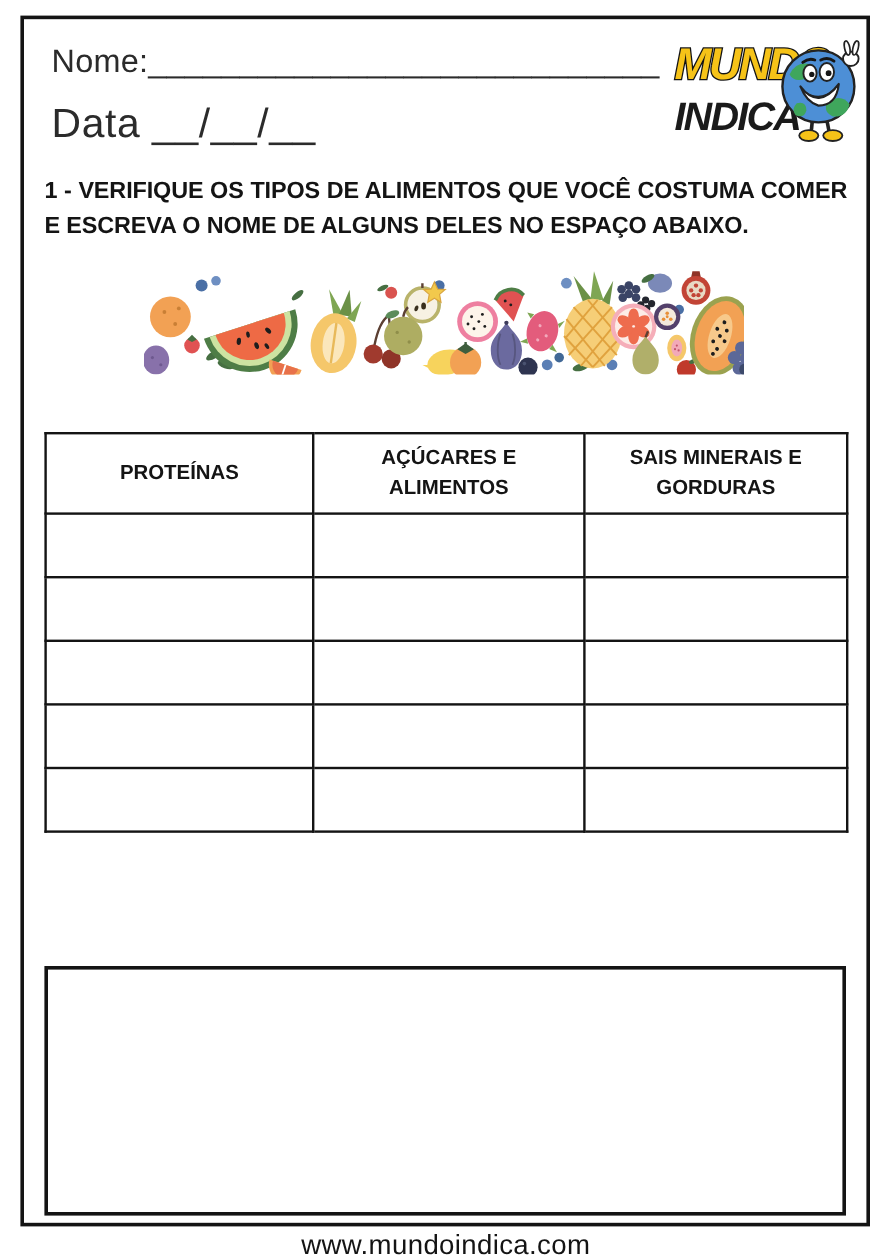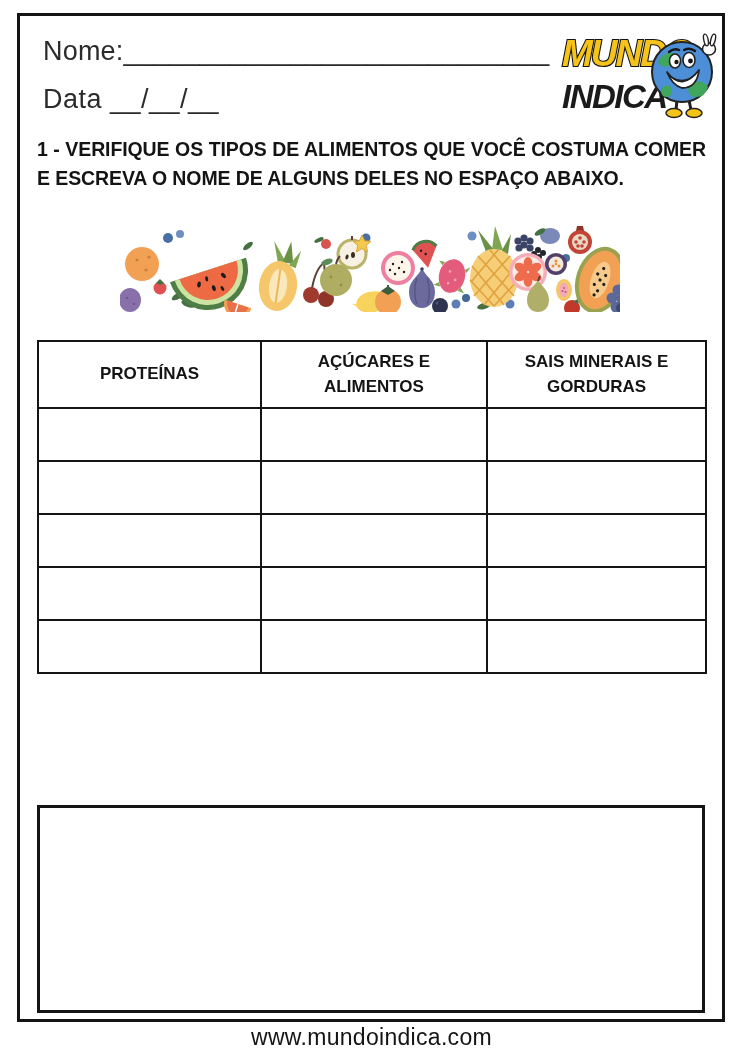--- a/index.html
+++ b/index.html
@@ -9,33 +9,33 @@
   }
   .border-frame {
     position:absolute; left:17px; top:13px; width:708px; height:1009px;
     border:3px solid #141414; box-sizing:border-box;
   }
   .header-name {
     position:absolute; left:43px; top:36px; font-size:27px; color:#2b2b2b;
     white-space:nowrap; letter-spacing:0.2px;
   }
   .header-date {
-    position:absolute; left:43px; top:84px; font-size:27px; color:#2b2b2b;
+    position:absolute; left:43px; top:84px; font-size:34px; color:#2b2b2b;
     letter-spacing:0.5px;
   }
   .logo { position:absolute; left:560px; top:24px; width:164px; height:96px; }
   .q-text {
     position:absolute; left:37px; width:669px; font-size:19.5px; font-weight:bold;
     line-height:1.5; text-align:justify; color:#141414; letter-spacing:-0.1px;
   }
-  .q1 { top:135px; }
+  .q1 { top:145px; }
   .q2 { top:697px; }
   .fruits { position:absolute; left:120px; top:224px; width:500px; height:88px; }
   .food-table {
-    position:absolute; left:37px; top:340px; width:668px;
+    position:absolute; left:37px; top:360px; width:668px;
     border-collapse:collapse; table-layout:fixed;
   }
   .food-table th, .food-table td { border:2.5px solid #141414; background:#fff; }
   .food-table th {
     height:65px; font-size:17px; font-weight:bold; text-align:center;
     vertical-align:middle; line-height:1.45; padding:0 34px; color:#141414;
   }
   .food-table td { height:49px; }
   .answer-box {
     position:absolute; left:37px; top:805px; width:668px; height:208px;

